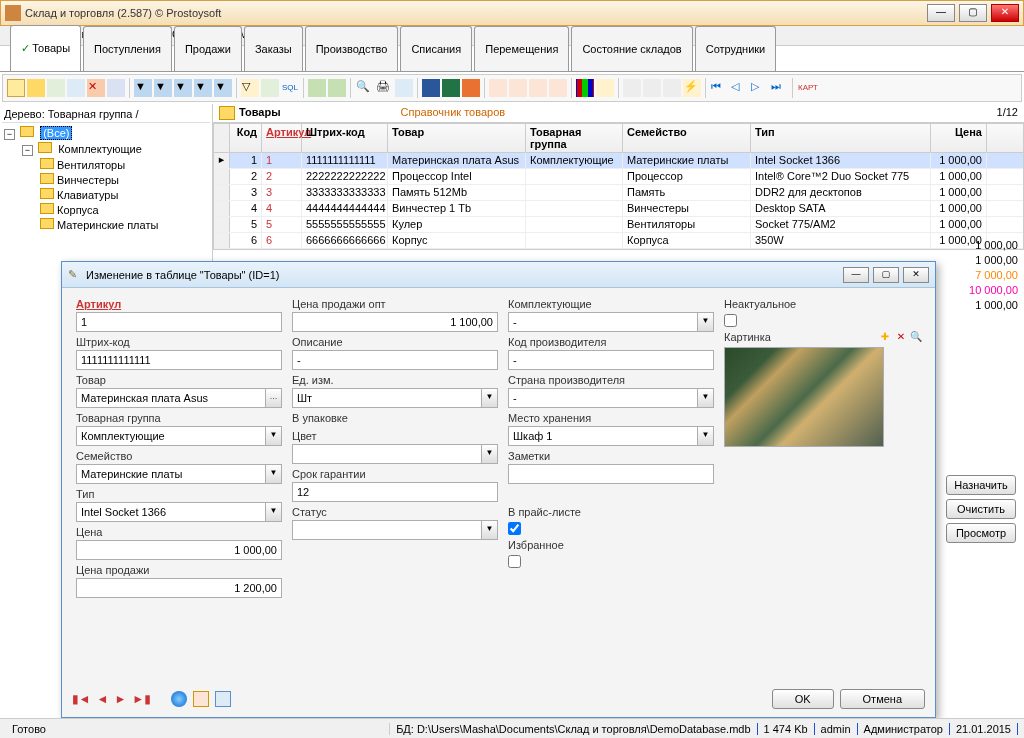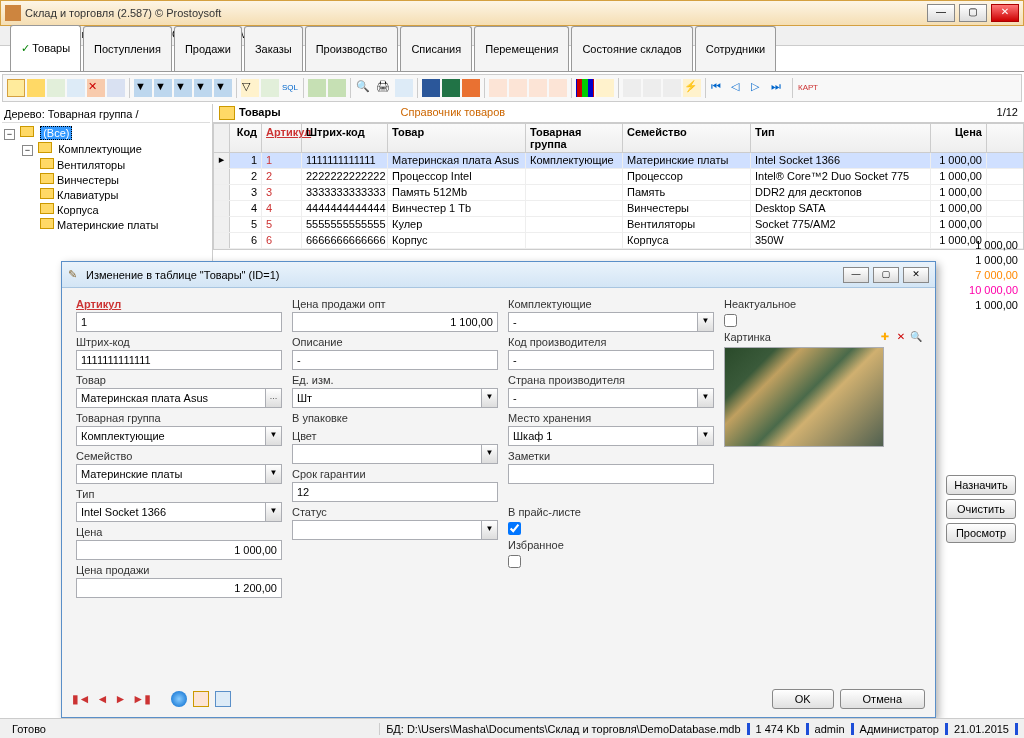--- a/index.html
+++ b/index.html
@@ -96,21 +96,21 @@
 .ftr-icon { width: 16px; height: 16px; cursor: pointer; }
 .dlg-buttons { margin-left: auto; display: flex; gap: 6px; }
 .dlg-button { padding: 3px 22px; border: 1px solid #888; background: linear-gradient(#fff,#e0e0e0); border-radius: 3px; cursor: pointer; }
 
 
 .side-btns { position: absolute; right: 8px; top: 475px; display: flex; flex-direction: column; gap: 4px; }
 .side-btn { width: 70px; padding: 3px 4px; border: 1px solid #888; background: linear-gradient(#fff,#e0e0e0); border-radius: 3px; cursor: pointer; text-align: center; }
 
 
 .statusbar { position: absolute; bottom: 0; left: 0; right: 0; height: 20px; border-top: 1px solid #ccc; background: #f0f0f0; display: flex; align-items: center; padding: 0 6px; }
-.statusbar .cell { padding: 0 6px; border-right: 3px solid #1d4ed8; }
+.statusbar .cell { padding: 0 6px; border-right: 1px solid #1d4ed8; }
 .statusbar .cell:first-child { flex: 1; border-right: 1px solid #ccc; }
 
 
 .price-orange { color: #ff8800; }
 .price-pink { color: #ff00aa; }
 </style>
 </head>
 <body>
 
 <div class="titlebar">

